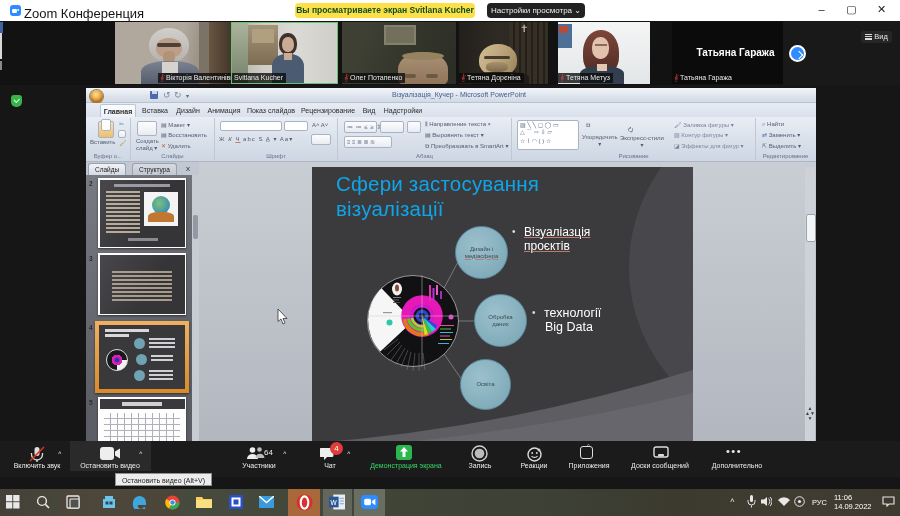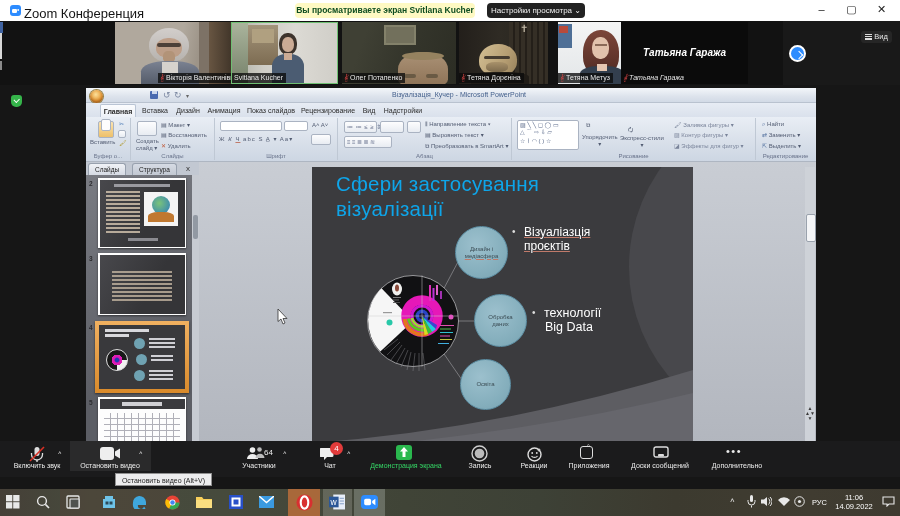--- a/index.html
+++ b/index.html
@@ -5,21 +5,21 @@
 * { margin:0; padding:0; box-sizing:border-box; }
 body { font-family:"Liberation Sans", sans-serif; background:#000; }
 #app { position:relative; width:900px; height:516px; overflow:hidden; background:#161616; }
 .abs { position:absolute; }
 
 #ztitle { position:absolute; left:0; top:0; width:900px; height:21px; background:#fff; }
 #zicon { position:absolute; left:10px; top:5px; width:11px; height:11px; border-radius:3px; background:#2d8cff; }
 #zicon:before { content:""; position:absolute; left:2.2px; top:3.6px; width:4.6px; height:4.6px; border-radius:1.2px; background:#fff; }
 #zicon:after { content:""; position:absolute; right:1.6px; top:4.2px; width:0; height:0; border-top:1.8px solid transparent; border-bottom:1.8px solid transparent; border-right:3.2px solid #fff; }
 #ztext { position:absolute; left:24px; top:5.5px; font-size:13px; color:#141414; }
-#gpill { position:absolute; left:295px; top:3px; width:180px; height:15px; background:#fef9c3; border-radius:4px; color:#0d4d20; font-weight:bold; font-size:8.5px; text-align:center; line-height:15px; }
+#gpill { position:absolute; left:295px; top:3px; width:180px; height:15px; background:#fde047; border-radius:4px; color:#0d4d20; font-weight:bold; font-size:8.5px; text-align:center; line-height:15px; }
 #dpill { position:absolute; left:487px; top:3px; width:98px; height:15px; background:#222; border-radius:4px; color:#f0f0f0; font-size:8px; text-align:center; line-height:15px; }
 .wbtn { position:absolute; top:0; width:13px; height:19px; color:#222; font-size:11px; text-align:center; line-height:19px; }
 
 #vstrip { position:absolute; left:0; top:21px; width:900px; height:64px; background:#121212; }
 .tile { position:absolute; top:1px; height:62px; overflow:hidden; background:#222; }
 .nlabel { position:absolute; left:0; bottom:1px; background:rgba(12,12,12,.78); color:#e9e9e9; font-size:7px; line-height:10.5px; padding:0 3px 0 2px; white-space:nowrap; }
 .micico { display:inline-block; color:#e04545; font-size:7px; }
 #nextbtn { position:absolute; left:789px; top:24px; width:17px; height:17px; border-radius:50%; background:#2d8cff; border:2px solid #fff; }
 #nextbtn:after { content:""; position:absolute; left:4.5px; top:4.5px; width:5px; height:5px; border-top:1.8px solid #fff; border-right:1.8px solid #fff; transform:rotate(45deg); }
 #vidbtn { position:absolute; left:861px; top:10px; width:31px; height:12px; background:#262626; border-radius:3px; color:#e6e6e6; font-size:7.5px; line-height:12px; text-align:center; }
@@ -131,21 +131,21 @@
       <div class="abs" style="left:0;top:2px;width:14px;height:24px;background:#4e6f96;"></div>
       <div class="abs" style="left:1px;top:4px;width:9px;height:7px;background:#b84a3a;"></div>
       <div class="abs" style="left:25px;top:8px;width:36px;height:46px;border-radius:48% 48% 42% 42%;background:linear-gradient(#7c463a,#5e332a 70%,#4e2a22);"></div>
       <div class="abs" style="left:34px;top:15px;width:17px;height:22px;border-radius:46%;background:#e2c2ac;"></div>
       <div class="abs" style="left:37px;top:22px;width:12px;height:2px;background:#8a6a58;"></div>
       <div class="abs" style="left:22px;top:44px;width:44px;height:18px;background:#333f4e;border-radius:42% 42% 0 0;"></div>
       <div class="abs" style="left:39px;top:42px;width:10px;height:7px;background:#e6c6b0;"></div>
       <div class="nlabel"><span class="micico">𝄞̸</span> Тетяна Метуз</div>
     </div>
 
-    <div class="tile" style="left:621px; width:127px; background:#0b0b0b;font-style:italic;">
+    <div class="tile" style="left:672px; width:127px; background:#0b0b0b;">
       <div class="abs" style="left:0;top:25px;width:127px;text-align:center;color:#fff;font-weight:bold;font-size:10px;">Татьяна Гаража</div>
       <div class="nlabel"><span class="micico">𝄞̸</span> Татьяна Гаража</div>
     </div>
     <div class="abs" style="left:783px;top:0;width:117px;height:64px;background:#191919;"></div>
     <div id="nextbtn"></div>
     <div id="vidbtn"><span style="display:inline-block;width:7px;height:6px;margin-right:2px;background:repeating-linear-gradient(#dcdcdc 0 1.2px,transparent 1.2px 2.2px);vertical-align:-0.5px;"></span>Вид</div>
   </div>
   <div id="ppt">
     <div id="ptitle"></div>
     <div id="orb"></div>
@@ -530,21 +530,21 @@
       <path d="M7.5,2.5 a4,4 0 0 1 0,6 M9,1 a6,6 0 0 1 0,9" fill="none" stroke="#e8e8e8" stroke-width="1"></path>
     </svg>
     <svg class="abs" style="left:778px;top:8px;" width="12" height="9" viewBox="0 0 12 9">
       <path d="M0,3 a8,8 0 0 1 12,0 L6,9 Z" fill="#e8e8e8"></path>
     </svg>
     <svg class="abs" style="left:794px;top:7px;" width="11" height="11" viewBox="0 0 11 11">
       <circle cx="5.5" cy="5.5" r="4.8" fill="none" stroke="#e8e8e8" stroke-width="1"></circle>
       <circle cx="5.5" cy="5.5" r="1.6" fill="#e8e8e8"></circle>
     </svg>
     <div class="abs" style="left:812px;top:8.5px;color:#fff;font-size:7.5px;">РУС</div>
-    <div class="abs" style="color:#fff;font-size:7.5px;line-height:9.5px;text-align:center;left:834px;top:3.5px;width:40px;">11:06<br>14.09.2022</div>
+    <div class="abs" style="color:#fff;font-size:7.5px;line-height:9.5px;left:834px;top:3.5px;width:40px;">11:06<br>14.09.2022</div>
     <svg class="abs" style="left:882px;top:7px;" width="13" height="11" viewBox="0 0 13 11">
       <path d="M1,1 h11 v7 h-5 l-2,2 v-2 h-4 Z" fill="none" stroke="#e8e8e8" stroke-width="1.1"></path>
     </svg>
   </div>
   <svg class="abs" style="left:277px;top:309px;" width="11" height="16" viewBox="0 0 11 16">
     <path d="M1,0 L1,12.5 L4,10 L6,15 L8,14 L6,9.5 L10,9.5 Z" fill="#fff" stroke="#333" stroke-width="0.8"></path>
   </svg>
 </div>
 
 </body></html>

